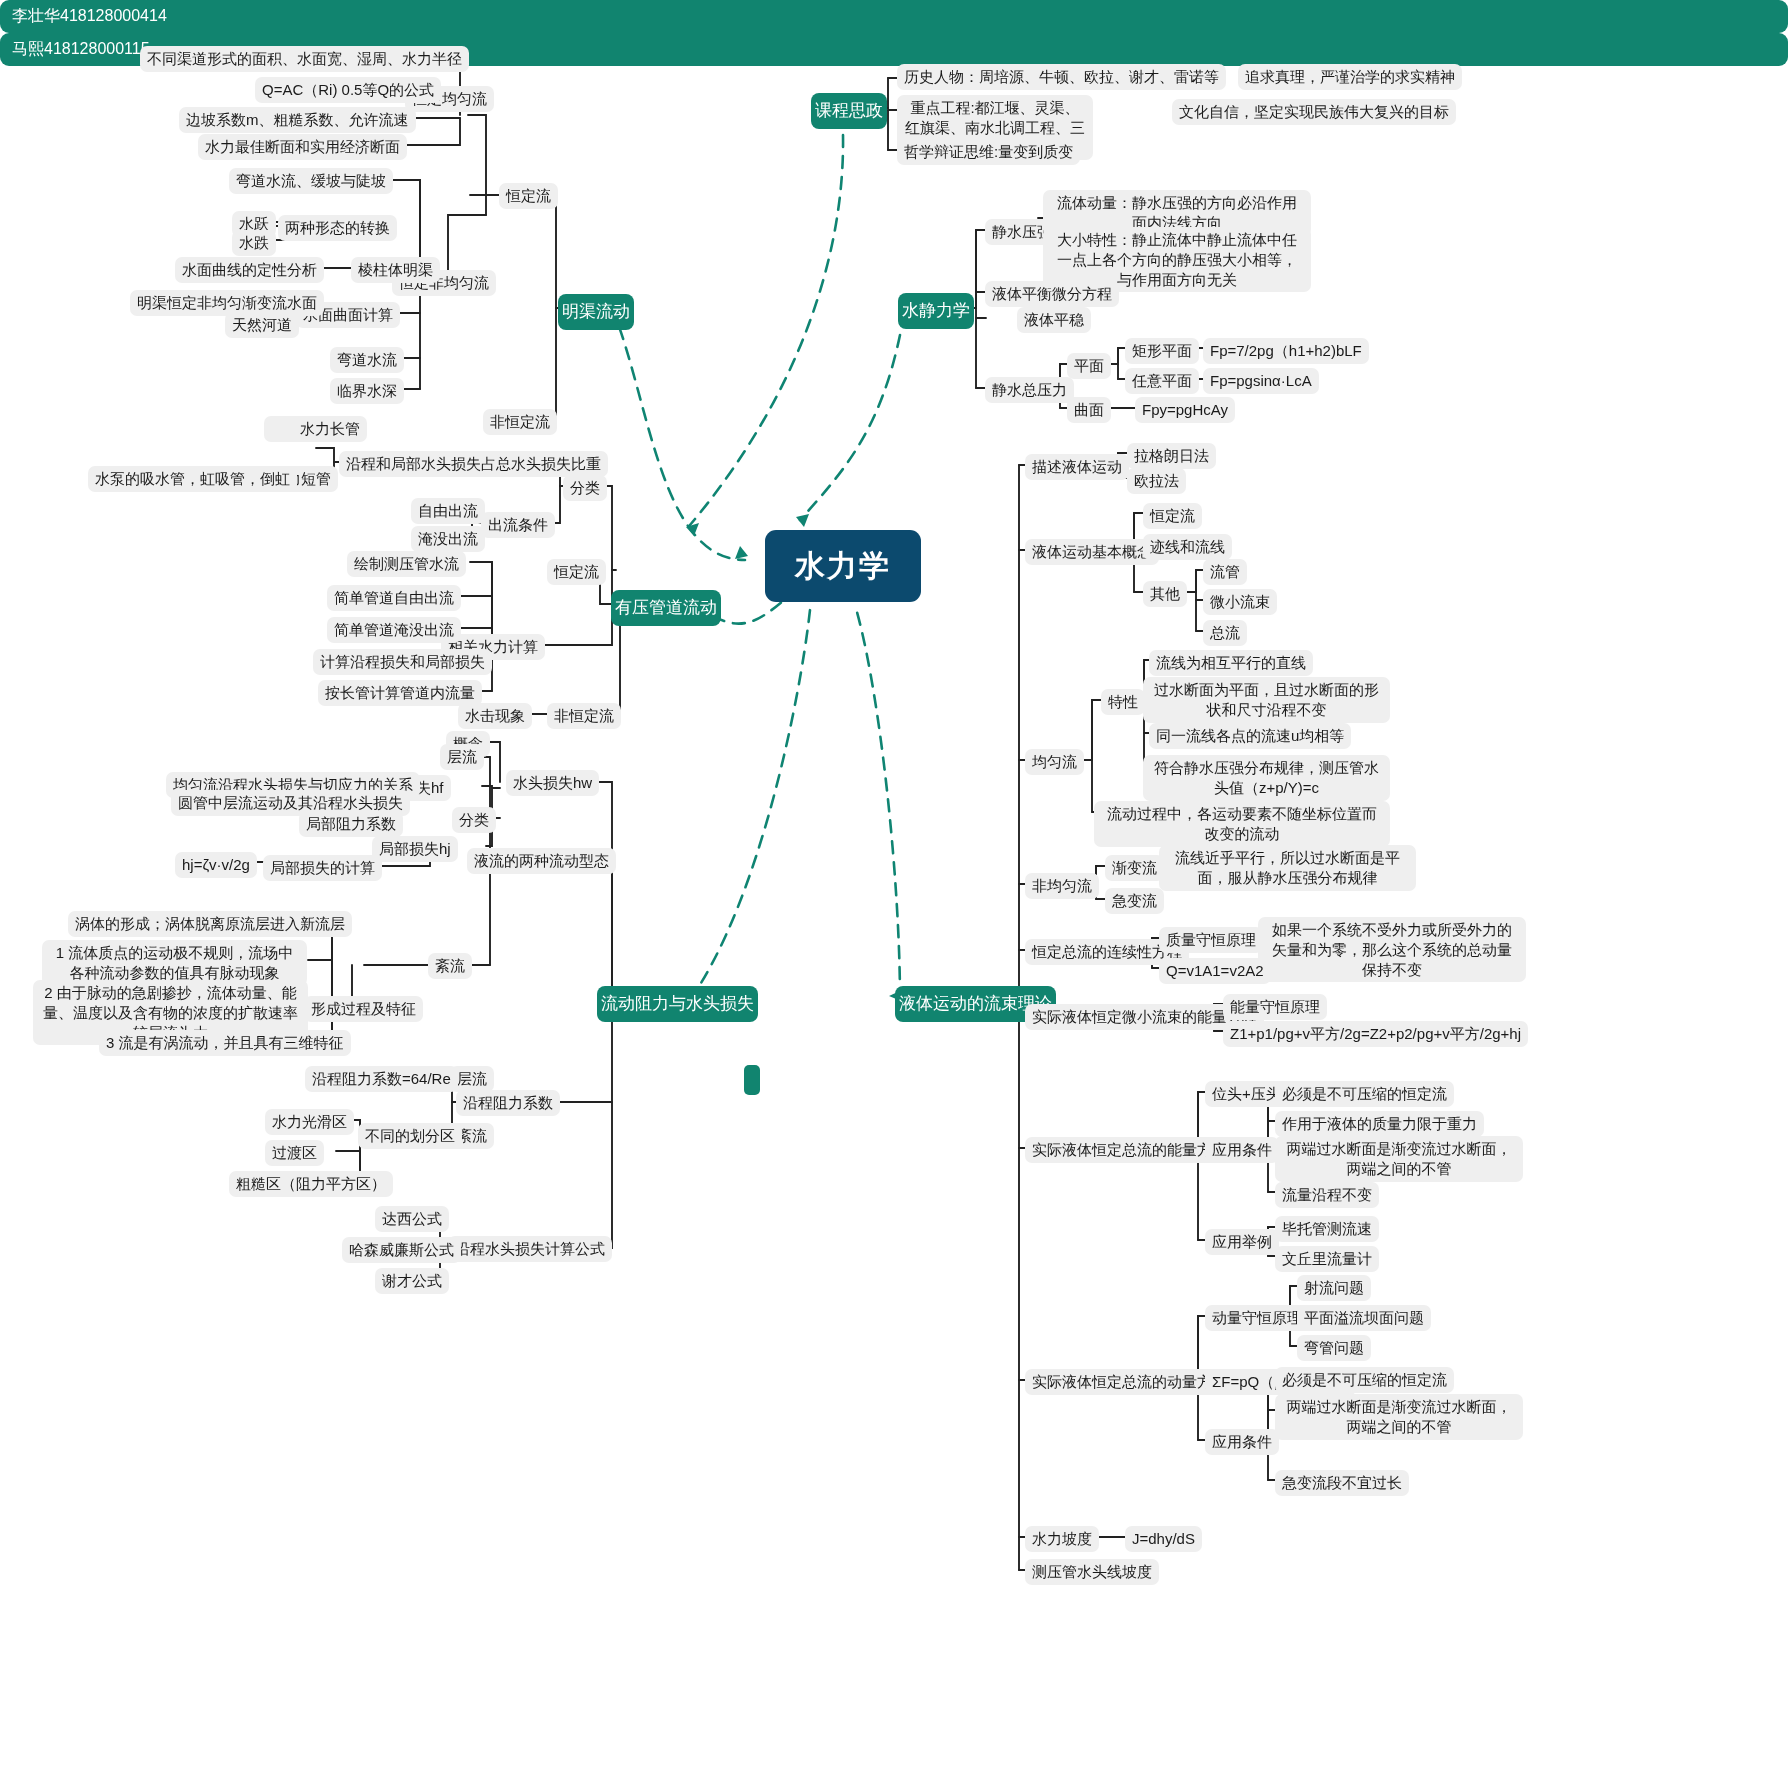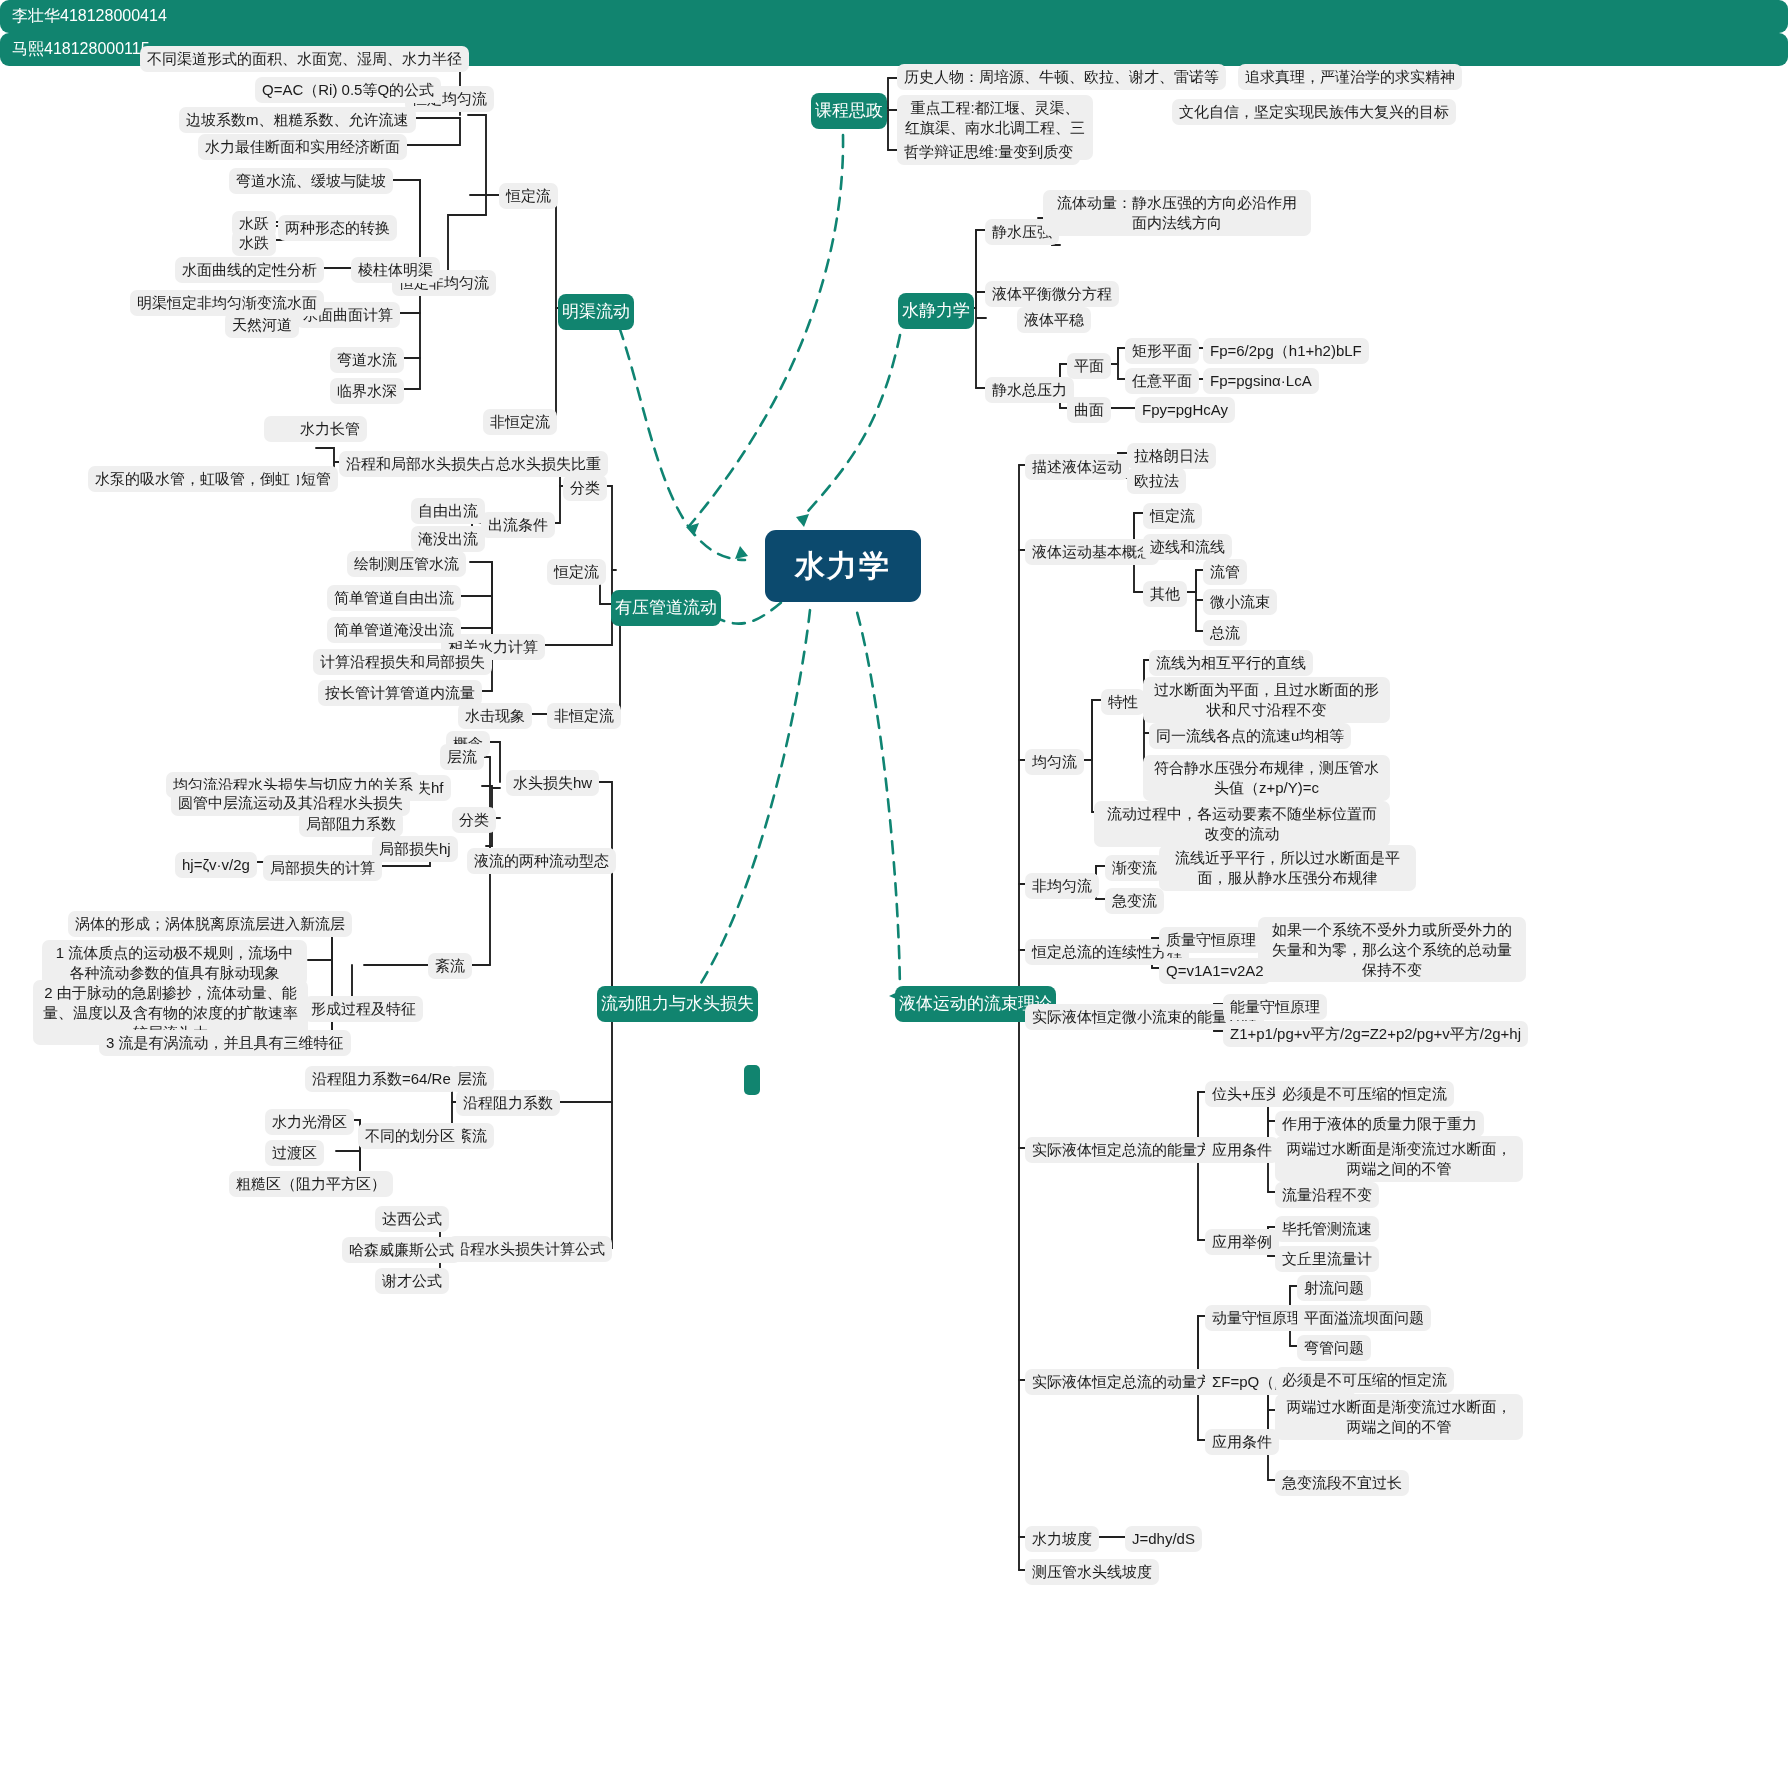--- a/index.html
+++ b/index.html
@@ -296,26 +296,27 @@
 <div class="node teal" style="left:811px;top:93px;">课程思政</div>
 <div class="node" style="left:897px;top:64px;">历史人物：周培源、牛顿、欧拉、谢才、雷诺等</div>
 <div class="node" style="left:1238px;top:64px;">追求真理，严谨治学的求实精神</div>
 <div class="node wrap" style="left:897px;top:95px;width:196px;">重点工程:都江堰、灵渠、红旗渠、南水北调工程、三峡水库</div>
 <div class="node" style="left:1172px;top:99px;">文化自信，坚定实现民族伟大复兴的目标</div>
 <div class="node" style="left:897px;top:139px;">哲学辩证思维:量变到质变</div>
 
 <div class="node teal" style="left:898px;top:293px;">水静力学</div>
 <div class="node" style="left:985px;top:219px;">静水压强</div>
 <div class="node wrap" style="left:1043px;top:190px;width:268px;">流体动量：静水压强的方向必沿作用面内法线方向</div>
+<div class="node wrap" style="left:1043px;top:227px;width:268px;">大小特性：静止流体中静止流体中任一点上各个方向的静压强大小相等，与作用面方向无关</div>
 <div class="node" style="left:985px;top:281px;">液体平衡微分方程</div>
 <div class="node" style="left:985px;top:307px;margin-left:32px;">液体平稳</div>
 <div class="node" style="left:985px;top:377px;">静水总压力</div>
 <div class="node" style="left:1067px;top:353px;">平面</div>
 <div class="node" style="left:1125px;top:338px;">矩形平面</div>
-<div class="node" style="left:1203px;top:338px;">Fp=6/2pg（h1+h2)bLF</div>
+<div class="node" style="left:1203px;top:338px;">Fp=7/2pg（h1+h2)bLF</div>
 <div class="node" style="left:1125px;top:368px;">任意平面</div>
 <div class="node" style="left:1203px;top:368px;">Fp=pgsinα·LcA</div>
 <div class="node" style="left:1067px;top:397px;">曲面</div>
 <div class="node" style="left:1135px;top:397px;">Fpy=pgHcAy</div>
 
 <div class="node teal" style="left:558px;top:294px;">明渠流动</div>
 <div class="node" style="left:499px;top:183px;">恒定流</div>
 <div class="node" style="left:405px;top:86px;">恒定均匀流</div>
 <div class="node" style="left:140px;top:46px;">不同渠道形式的面积、水面宽、湿周、水力半径</div>
 <div class="node" style="left:255px;top:77px;">Q=AC（Ri) 0.5等Q的公式</div>

